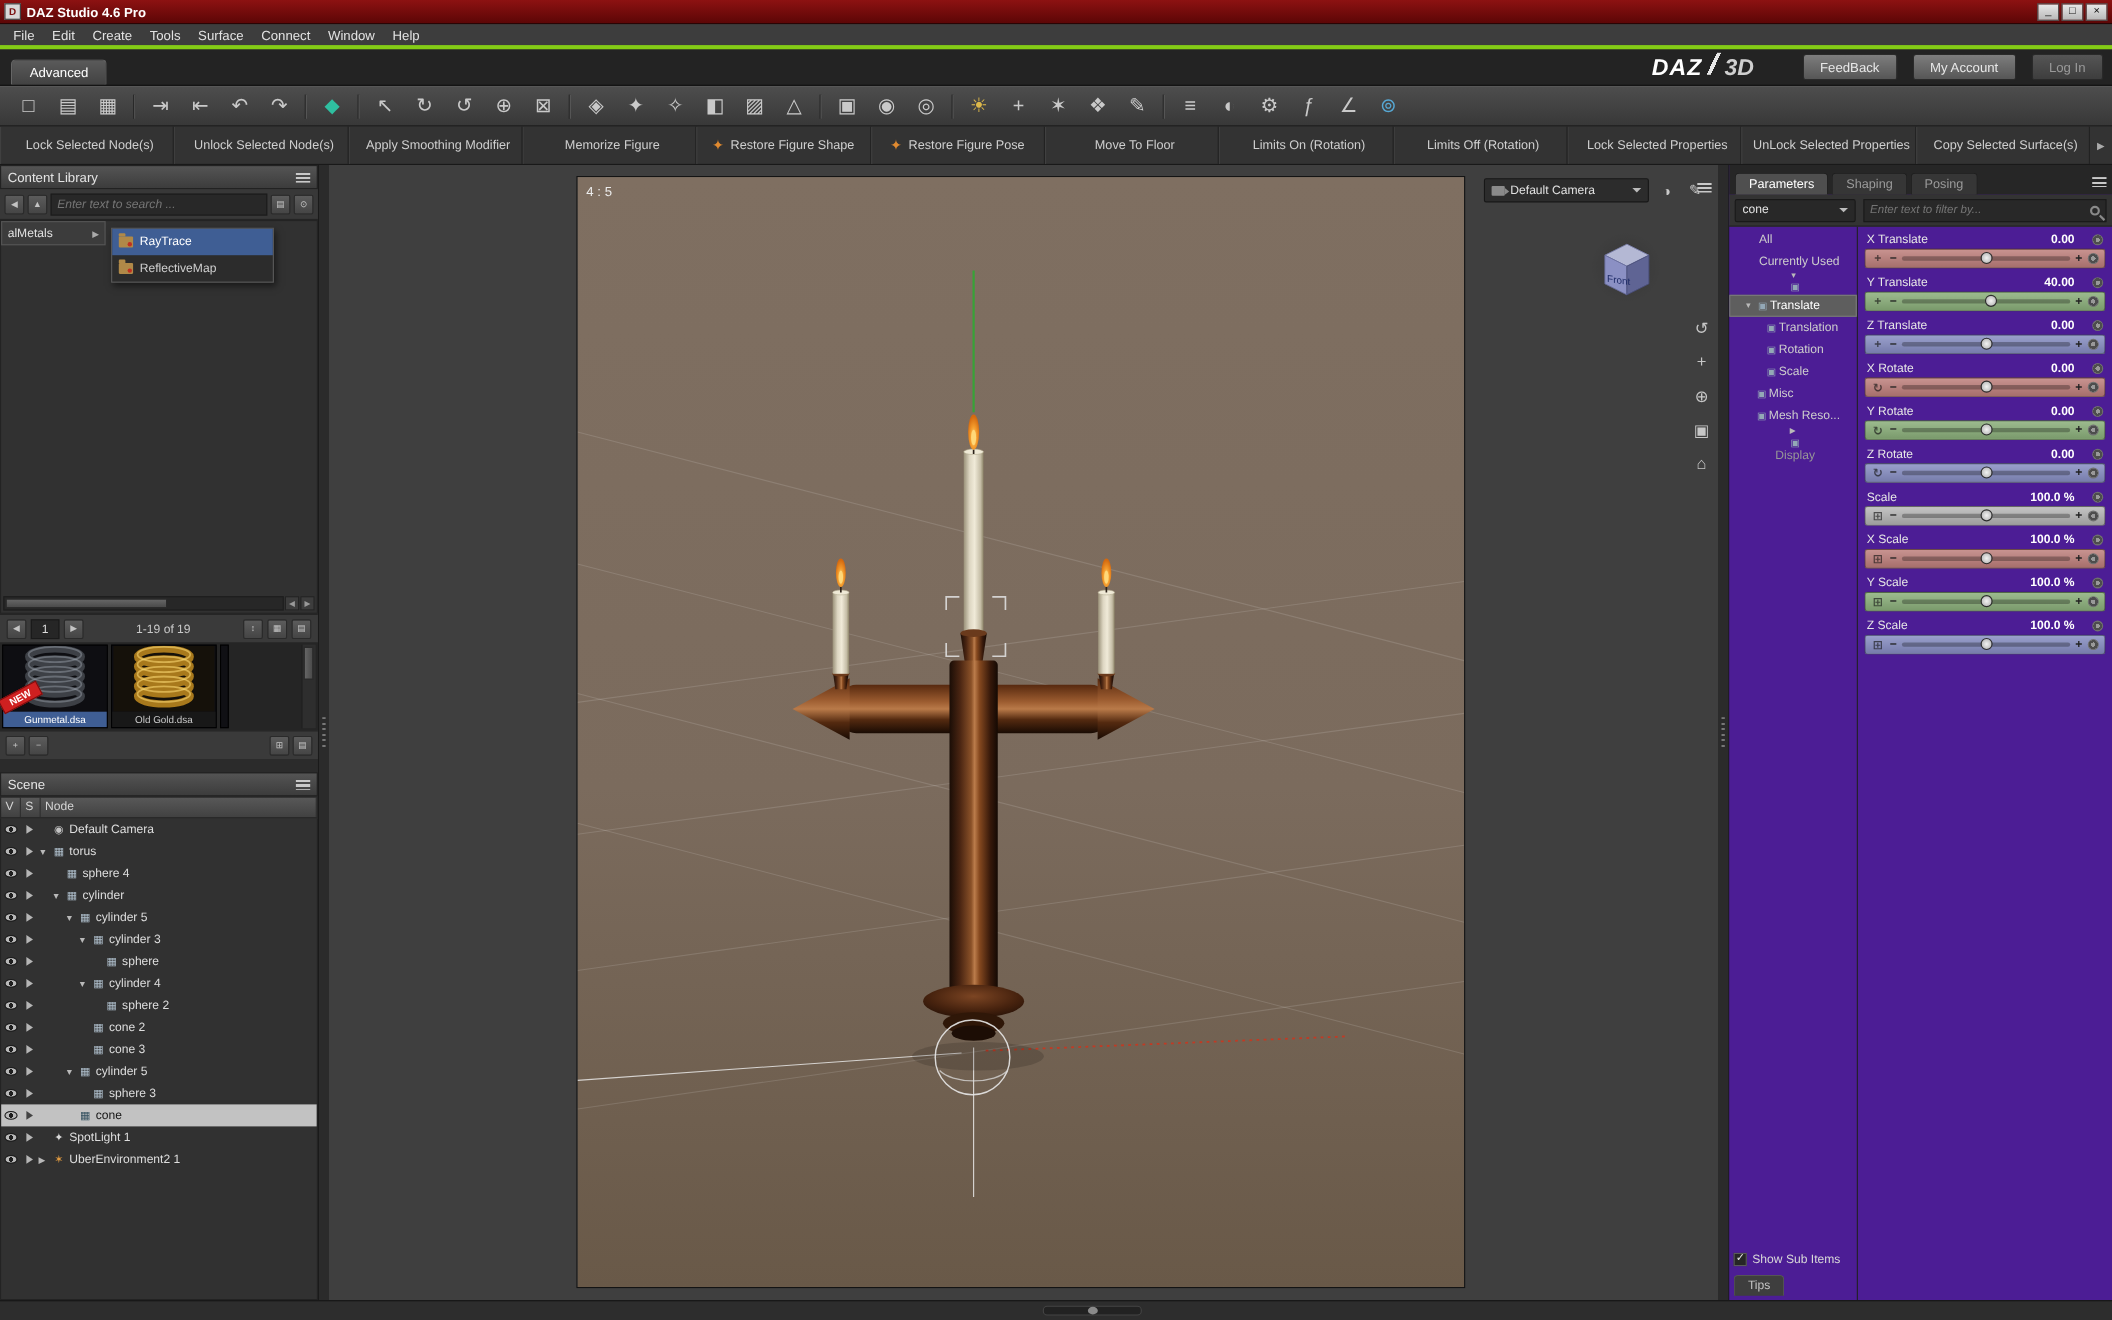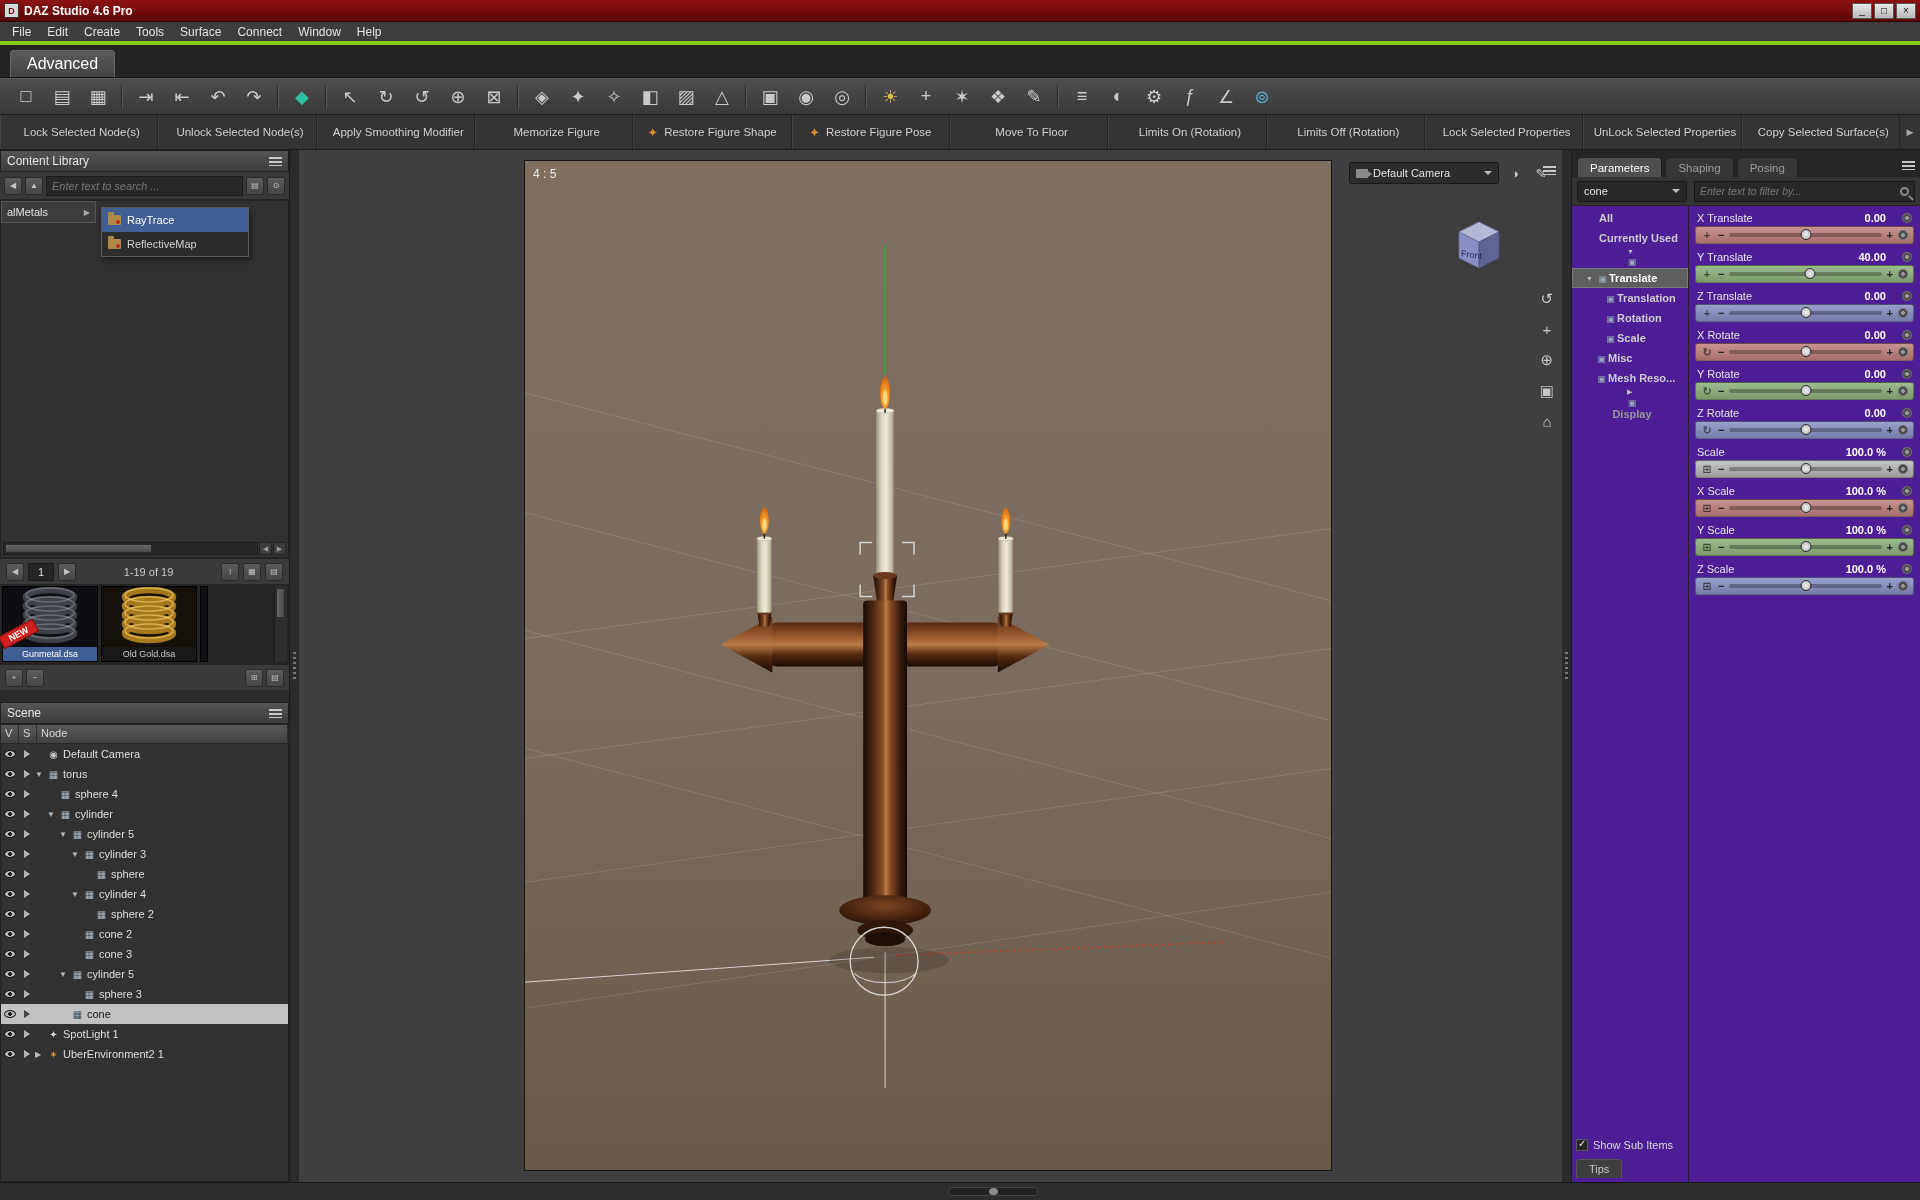--- a/index.html
+++ b/index.html
@@ -12,21 +12,21 @@
   .title-text { font-size:12px; font-weight:bold; color:#fff; }
   .win-ctrls { margin-left:auto; display:flex; gap:2px; }
   .win-btn { width:20px; height:16px; background:linear-gradient(#e8e8e8,#b8b8b8); border:1px solid #555; color:#111; font-size:10px; line-height:14px; text-align:center; }
 
   
   .menubar { height:23px; background:#3d3d3d; border-bottom:4px solid #84cc16; display:flex; align-items:center; padding-left:4px; }
   .menu-item { font-size:12px; color:#e2e2e2; padding:3px 8px; }
 
   
   .headerrow { height:33px; background:#232323; position:relative; border-bottom:1px solid #111; }
-  .adv-tab { position:absolute; left:10px; bottom:0; background:linear-gradient(#5a5a5a,#424242); border:1px solid #666; border-bottom:none; border-radius:4px 4px 0 0; padding:4px 16px; font-size:16px; color:#fff; }
+  .adv-tab { position:absolute; left:10px; bottom:0; background:linear-gradient(#5a5a5a,#424242); border:1px solid #666; border-bottom:none; border-radius:4px 4px 0 0; padding:4px 16px; font-size:12px; color:#fff; }
   .hdr-right { position:absolute; right:8px; top:0; height:100%; display:flex; align-items:center; gap:14px; }
   .daz-logo { display:flex; align-items:baseline; font-style:italic; font-weight:bold; color:#fff; margin-right:30px; }
   .daz-logo .l1 { font-size:21px; letter-spacing:1px; }
   .daz-logo .slash { width:14px; height:20px; margin:0 3px; background:linear-gradient(115deg,transparent 42%,#e8e8e8 42%,#e8e8e8 58%,transparent 58%); }
   .daz-logo .l2 { font-size:21px; color:#cfcfcf; }
   .hdr-btn { background:linear-gradient(#7d7d7d,#565656); border:1px solid #2a2a2a; border-radius:3px; color:#e8e8e8; font-size:12px; padding:4px 15px; }
   .hdr-btn.dim { background:linear-gradient(#555,#3d3d3d); color:#999; }
 
   
   .toolbar { height:37px; background:linear-gradient(#4d4d4d,#383838); border-top:1px solid #5c5c5c; border-bottom:1px solid #1c1c1c; display:flex; align-items:center; padding:0 8px; }
@@ -128,21 +128,21 @@
   .rp-tab.active { background:#4f4f4f; color:#fff; }
   .rp-tabs .hamb { margin-left:auto; margin-bottom:7px; }
   .rp-ctl { height:29px; background:#333; display:flex; align-items:center; gap:7px; padding:0 5px; border-bottom:1px solid #232323; }
   .node-select { width:110px; height:21px; background:#282828; border:1px solid #191919; border-radius:2px; display:flex; align-items:center; padding:0 6px; font-size:11px; color:#e4e4e4; }
   .filter-box { flex:1; height:21px; background:#282828; border:1px solid #191919; display:flex; align-items:center; padding:0 5px; }
   .filter-box input { flex:1; background:transparent; border:none; outline:none; color:#8a8a8a; font-size:10.5px; font-style:italic; }
   .mag { width:9px; height:9px; border:2px solid #8a8a8a; border-radius:50%; position:relative; flex:none; }
   .mag::after { content:""; position:absolute; width:6px; height:2px; background:#8a8a8a; transform:rotate(45deg); left:6px; top:8px; }
   .rp-body { flex:1; display:flex; overflow:hidden; }
   .rp-nav { width:117px; border-right:1px solid #222; display:flex; flex-direction:column; padding-top:2px; }
-  .nav-item { height:20px; display:flex; align-items:center; font-size:11px; color:#cdcdcd; padding-left:4px; white-space:nowrap;font-weight:bold; }
+  .nav-item { height:20px; display:flex; align-items:center; font-size:11px; color:#cdcdcd; padding-left:4px; white-space:nowrap; }
   .nav-item.selected { background:#5e5e5e; color:#fff; border:1px solid #7a7a7a; }
   .nav-item.dim { color:#979797;flex-direction:column; }
   .nav-arrow { width:10px; font-size:7px; color:#b9b9b9; flex:none; }
   .gicon { width:13px; flex:none; text-align:center; }
   .gicon::before { content:"▣"; font-size:9px; color:#93a8b6; }
   .rp-bottom { margin-top:auto; padding:4px; }
   .chkrow { display:flex; align-items:center; gap:5px; font-size:11px; color:#d8d8d8; margin-bottom:8px; }
   .chk { width:12px; height:12px; background:#262626; border:1px solid #5a5a5a; position:relative; }
   .chk::after { content:"✓"; position:absolute; left:1px; top:-2px; font-size:10px; color:#e8e8e8; }
   .tips-tab { display:inline-block; background:#3e3e3e; border:1px solid #555; border-bottom:none; border-radius:4px 4px 0 0; font-size:11px; color:#c4c4c4; padding:3px 12px; }
@@ -186,20 +186,30 @@
     <span class="menu-item">Create</span>
     <span class="menu-item">Tools</span>
     <span class="menu-item">Surface</span>
     <span class="menu-item">Connect</span>
     <span class="menu-item">Window</span>
     <span class="menu-item">Help</span>
 </div>
 
 <div class="headerrow">
   <span class="adv-tab">Advanced</span>
+  <div class="hdr-right">
+    <span class="daz-logo">
+      <span class="l1">DAZ</span>
+      <span class="slash"></span>
+      <span class="l2">3D</span>
+    </span>
+    <span class="hdr-btn">FeedBack</span>
+      <span class="hdr-btn">My Account</span>
+      <span class="hdr-btn dim">Log In</span>
+  </div>
 </div>
 
 <div class="toolbar">
   <span class="tbi">□</span>
     <span class="tbi">▤</span>
     <span class="tbi">▦</span>
     <span class="tbi divider"></span>
     <span class="tbi">⇥</span>
     <span class="tbi">⇤</span>
     <span class="tbi">↶</span>

